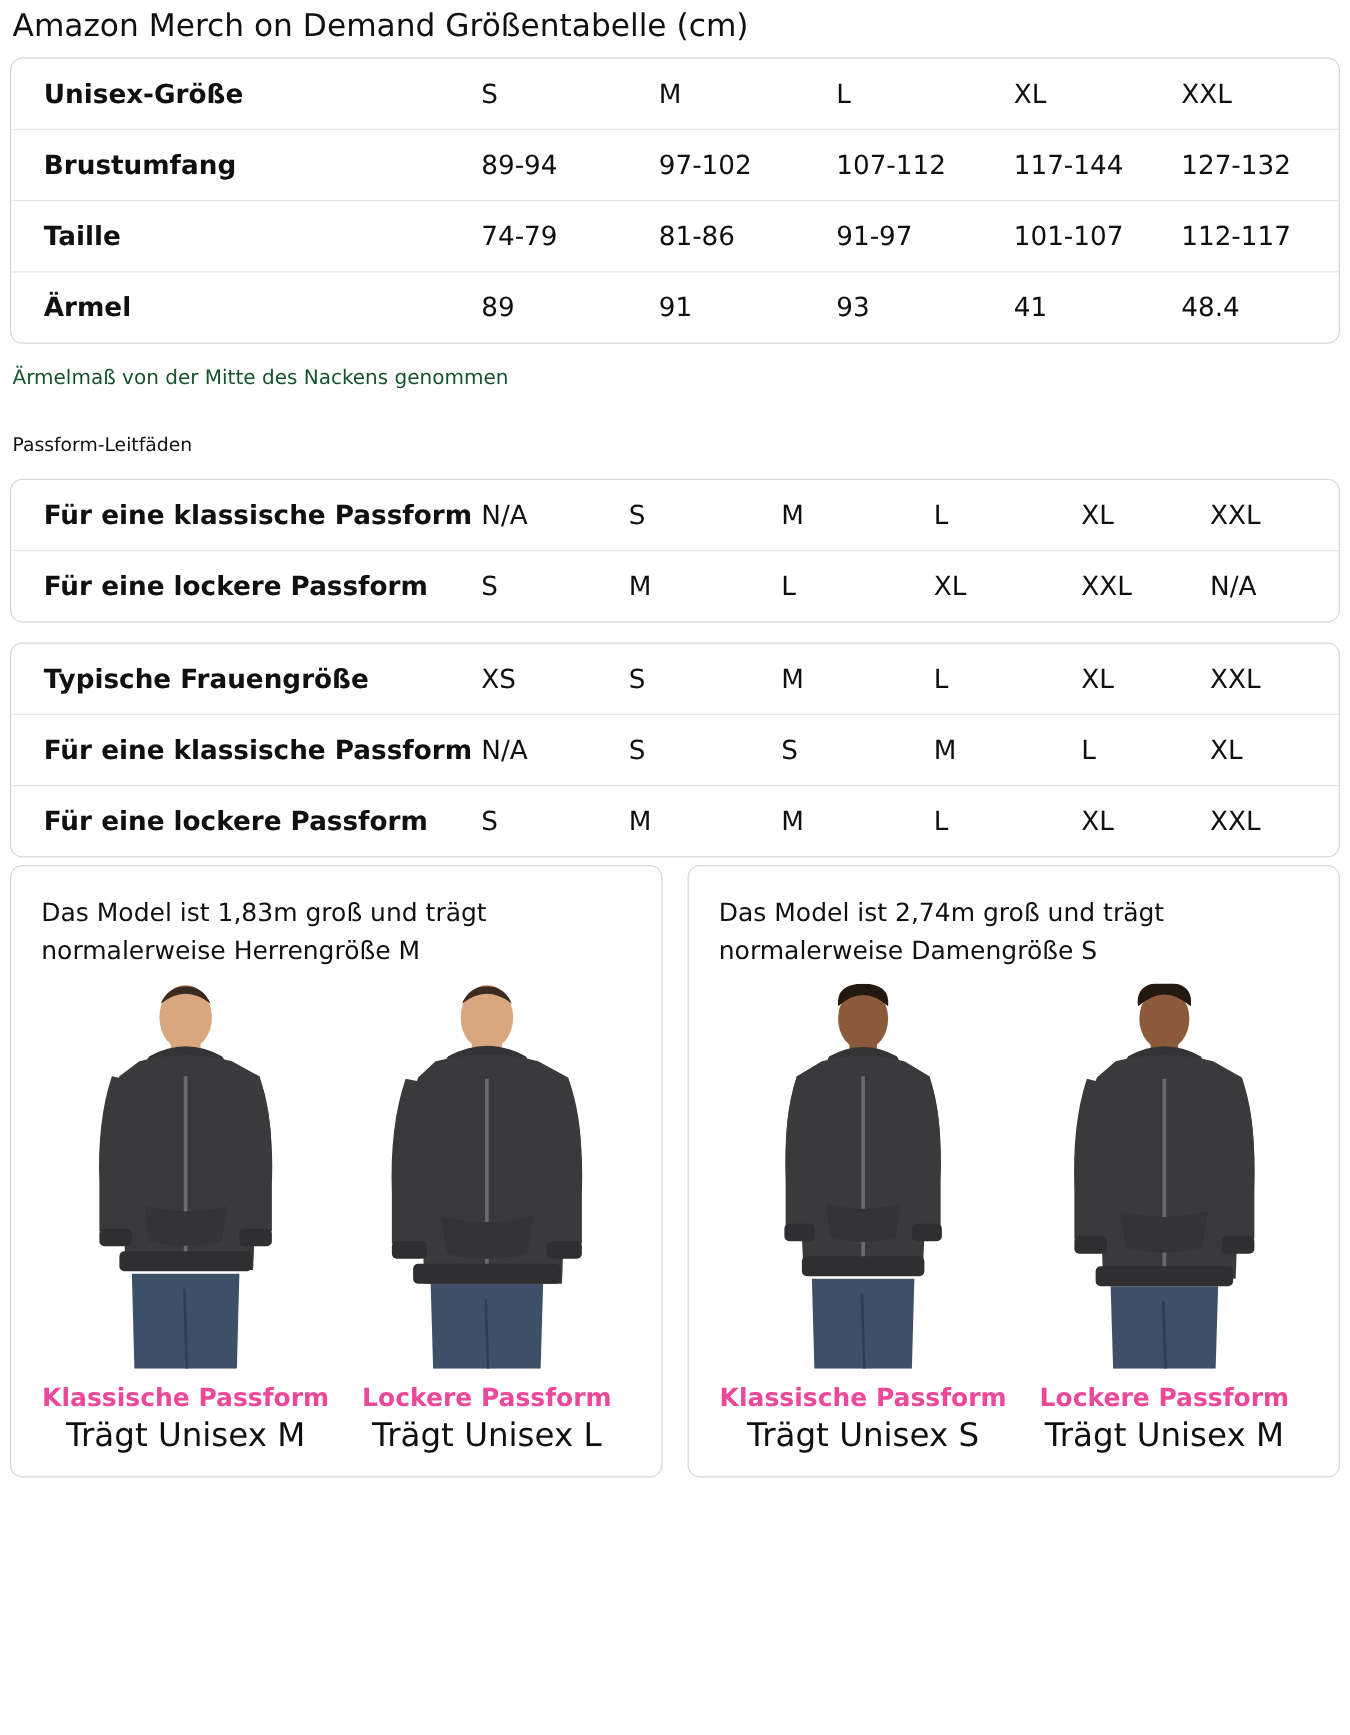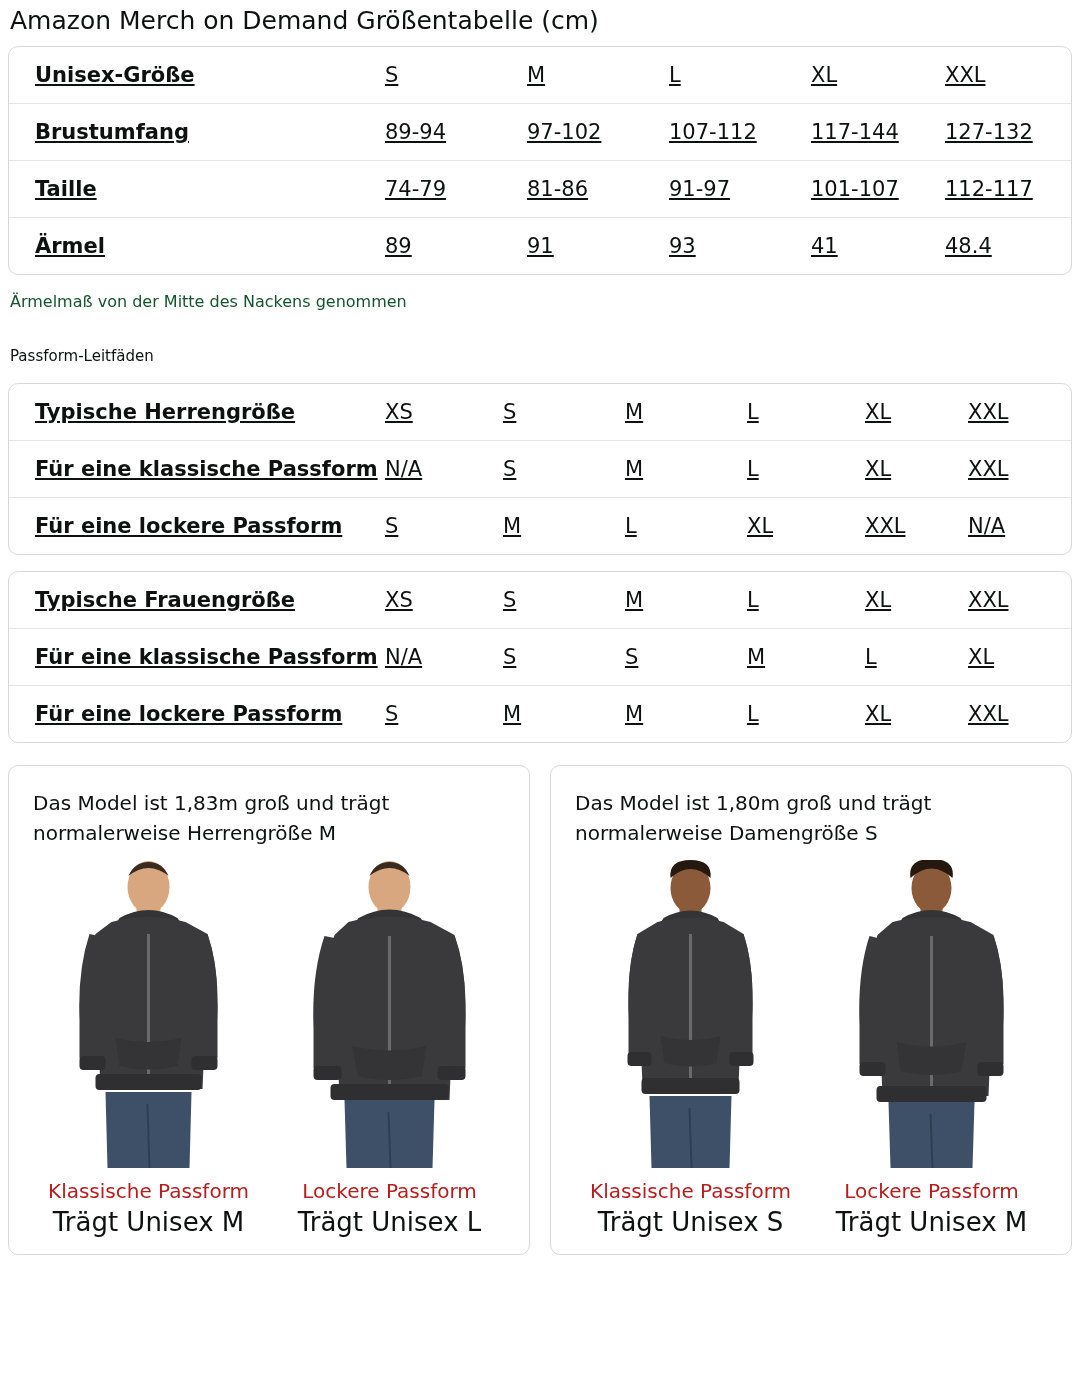--- a/index.html
+++ b/index.html
@@ -30,21 +30,20 @@
   .card {
     border: 1px solid #d5d9d9;
     border-radius: 10px;
     box-sizing: border-box;
     margin-bottom: 0;
   }
   table.sizes {
     width: 100%;
     border-collapse: collapse;
     table-layout: fixed;
-    text-decoration: underline;
   }
   table.sizes td {
     font-size: 21px;
     line-height: 26px;
     padding: 15px 0 15px 0;
     border-bottom: 1px solid #e3e6e6;
     vertical-align: middle;
     color: #0f1111;
     white-space: nowrap;
   }
@@ -84,21 +83,21 @@
     font-size: 15px;
     line-height: 26px;
     padding: 18px 0 14px 2px;
     color: #0f1111;
   }
   .gap { height: 16px; }
 
   .models-row {
     display: flex;
     gap: 20px;
-    margin-top: 22px;
+    margin-top: 6px;
   }
   .model-card {
     flex: 1 1 0;
     border: 1px solid #d5d9d9;
     border-radius: 10px;
     box-sizing: border-box;
     padding: 22px 24px 18px 24px;
   }
   .model-caption {
     font-size: 20px;
@@ -117,25 +116,25 @@
     flex-direction: column;
     align-items: center;
   }
   .fig-img {
     width: 100%;
     height: 308px;
     display: block;
   }
   .fig-title {
     font-size: 20px;
-    font-weight: normal;
+    font-weight: bold;
     line-height: 26px;
     margin-top: 10px;
     text-align: center;
-    color: #b91c1c;
+    color: #ec4899;
   }
   .fig-sub {
     font-size: 26px;
     line-height: 28px;
     margin-top: 4px;
     text-align: center;
     color: #0f1111;
   }
 </style>
 </head>
@@ -184,29 +183,20 @@
     </table>
   </div>
 
   <div class="note">Ärmelmaß von der Mitte des Nackens genommen</div>
 
   <div class="section-heading">Passform-Leitfäden</div>
 
   <div class="card">
     <table class="sizes tbl-fit">
       <tbody>
-        <tr>
-          <td class="lbl c0">Typische Herrengröße</td>
-          <td class="val c1">XS</td>
-          <td class="val c2">S</td>
-          <td class="val c3">M</td>
-          <td class="val c4">L</td>
-          <td class="val c5">XL</td>
-          <td class="val c5">XXL</td>
-        </tr>
         <tr>
           <td class="lbl c0">Für eine klassische Passform</td>
           <td class="val c1">N/A</td>
           <td class="val c2">S</td>
           <td class="val c3">M</td>
           <td class="val c4">L</td>
           <td class="val c5">XL</td>
           <td class="val c5">XXL</td>
         </tr>
         <tr>
@@ -314,21 +304,21 @@
             <rect x="56" y="224" width="118" height="16" rx="4" fill="#2f2f31"></rect>
           </svg>
           <div class="fig-title">Lockere Passform</div>
           <div class="fig-sub">Trägt Unisex L</div>
         </div>
 
       </div>
     </div>
 
     <div class="model-card">
-      <div class="model-caption">Das Model ist 1,80m groß und trägt normalerweise Damengröße S</div>
+      <div class="model-caption">Das Model ist 2,74m groß und trägt normalerweise Damengröße S</div>
       <div class="figures">
 
         <div class="figure">
           <svg class="fig-img" viewBox="0 0 230 308">
             <rect x="0" y="0" width="230" height="308" fill="#ffffff"></rect>
             <path d="M74 236 L156 236 L154 308 L76 308 Z" fill="#3e5067"></path>
             <path d="M114 248 L116 308" stroke="#2e3e52" stroke-width="2" fill="none"></path>
             <rect x="104" y="42" width="22" height="20" fill="#8a5a3b"></rect>
             <ellipse cx="115" cy="28" rx="20" ry="25" fill="#8a5a3b"></ellipse>
             <path d="M95 18 q20 -18 40 0 q2 -18 -20 -18 q-22 0 -20 18Z" fill="#24180f"></path>

